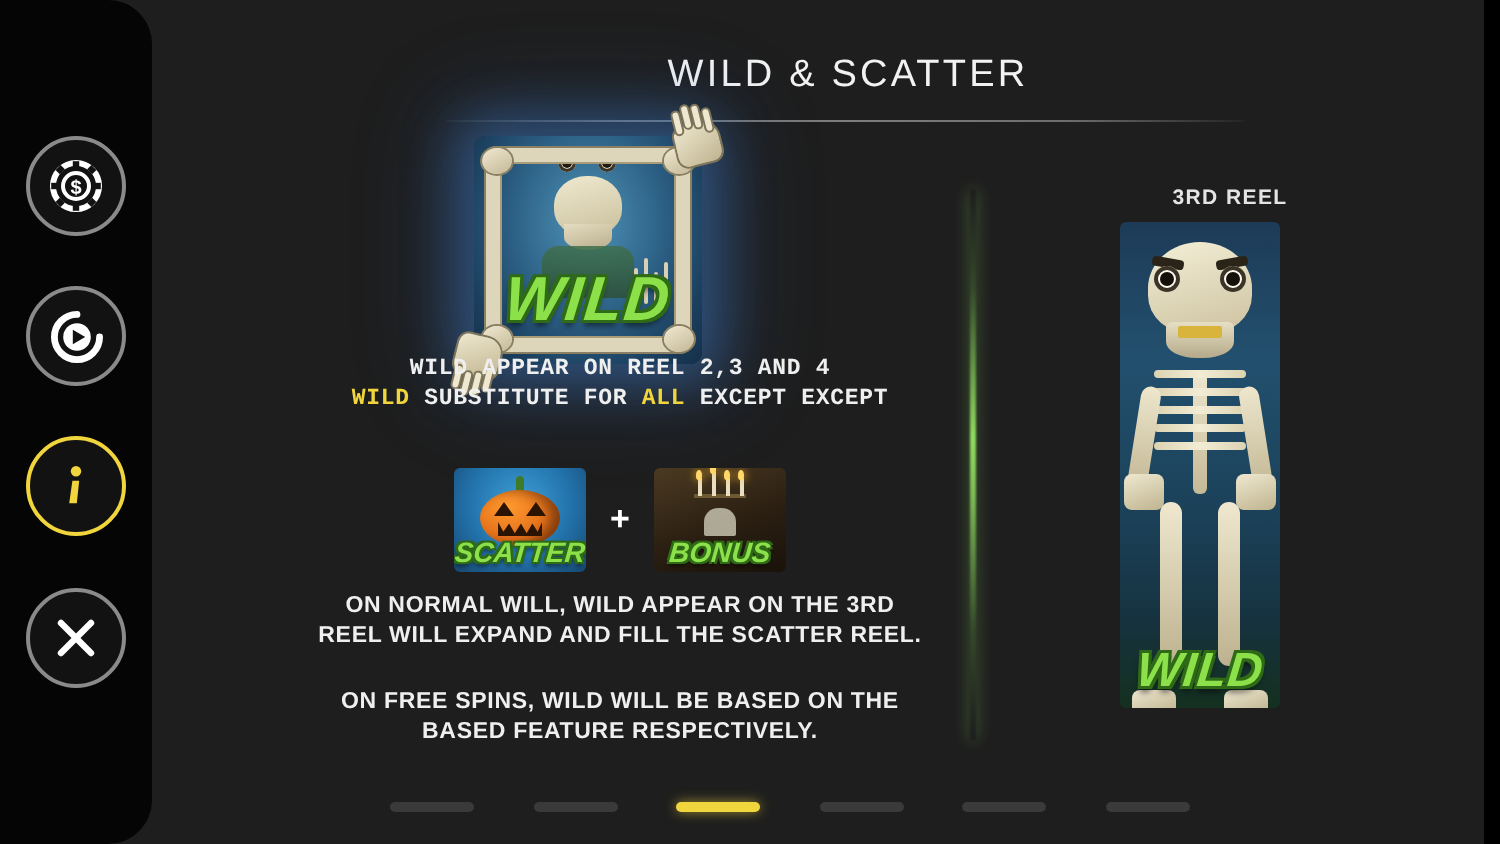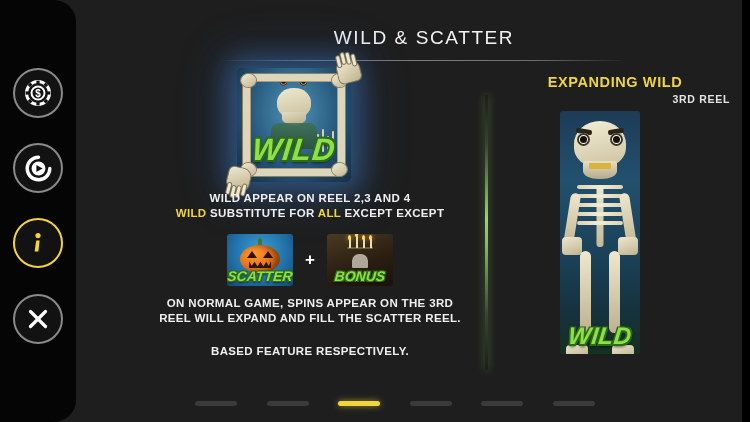--- a/index.html
+++ b/index.html
@@ -130,21 +130,21 @@
       0 3px 3px rgba(0,0,0,.55);
     transform:skewX(-6deg);
   }
 
   
   .copy {
     position:absolute; left:0; width:320px; text-align:center;
     font-size:11.5px; font-weight:bold; letter-spacing:.35px;
     color:#efefef; line-height:15px;
   }
-  #copy-1 { top:127px; }
+  #copy-1 { top:113px;font-family:Liberation Mono, monospace; }
   #copy-2 { top:232px; }
   #copy-3 { top:280px; }
   .hl { color:#f1d53c; }
 
   
   #symbol-row {
     position:absolute; left:50px; top:170px;
     width:220px; height:52px;
     display:flex; align-items:center; justify-content:center; gap:12px;
   }
@@ -179,21 +179,21 @@
   }
   #plus-sign { font-size:17px; font-weight:bold; color:#ffffff; }
 
   
   #right-col { position:absolute; left:500px; top:64px; width:230px; height:330px; }
   #expanding-title {
     position:absolute; left:0; top:10px; width:230px; text-align:center;
     font-size:14.5px; font-weight:bold; letter-spacing:.6px; color:#f1d53c;
   }
   #expanding-sub {
-    position:absolute; left:0; top:29px; width:230px; text-align:right;
+    position:absolute; left:0; top:29px; width:230px; text-align:center;
     font-size:10.5px; font-weight:bold; letter-spacing:.7px; color:#e4e4e4;
   }
   #expanding-wild-art {
     position:absolute; left:60px; top:47px; width:80px; height:243px;
     border-radius:3px;
     background:linear-gradient(180deg,#1d3b57 0%, #22506e 28%, #1b4159 60%, #16323f 82%, #14301f 100%);
     overflow:hidden;
   }
   .ew-skull-head {
     position:absolute; left:50%; top:10px; transform:translateX(-50%);
@@ -374,31 +374,31 @@
             <span class="flame" style="left:15.5px;"></span>
           <span class="candle" style="left:23px;"></span>
             <span class="flame" style="left:22.5px;"></span>
         </div>
         <div class="tomb"></div>
         <div class="sym-word">BONUS</div>
       </div>
     </div>
 
     <div class="copy" id="copy-2">
-      <div>ON NORMAL GAME, SPINS APPEAR ON THE 3RD</div>
+      <div>ON NORMAL WILL, WILD APPEAR ON THE 3RD</div>
       <div>REEL WILL EXPAND AND FILL THE SCATTER REEL.</div>
     </div>
 
     <div class="copy" id="copy-3">
+      <div>ON FREE SPINS, WILD WILL BE BASED ON THE</div>
       <div>BASED FEATURE RESPECTIVELY.</div>
     </div>
   </div>
 
   <div id="right-col">
-    <div id="expanding-title">EXPANDING WILD</div>
     <div id="expanding-sub">3RD REEL</div>
 
     <div id="expanding-wild-art">
       <div class="ew-skull-head"></div>
       <div class="ew-brow" style="left:16px; transform:rotate(10deg);"></div>
       <div class="ew-brow" style="right:16px; transform:rotate(-10deg);"></div>
       <div class="ew-eye" style="left:17px;">
           <span class="p"></span>
         </div>
       <div class="ew-eye" style="right:17px;">

